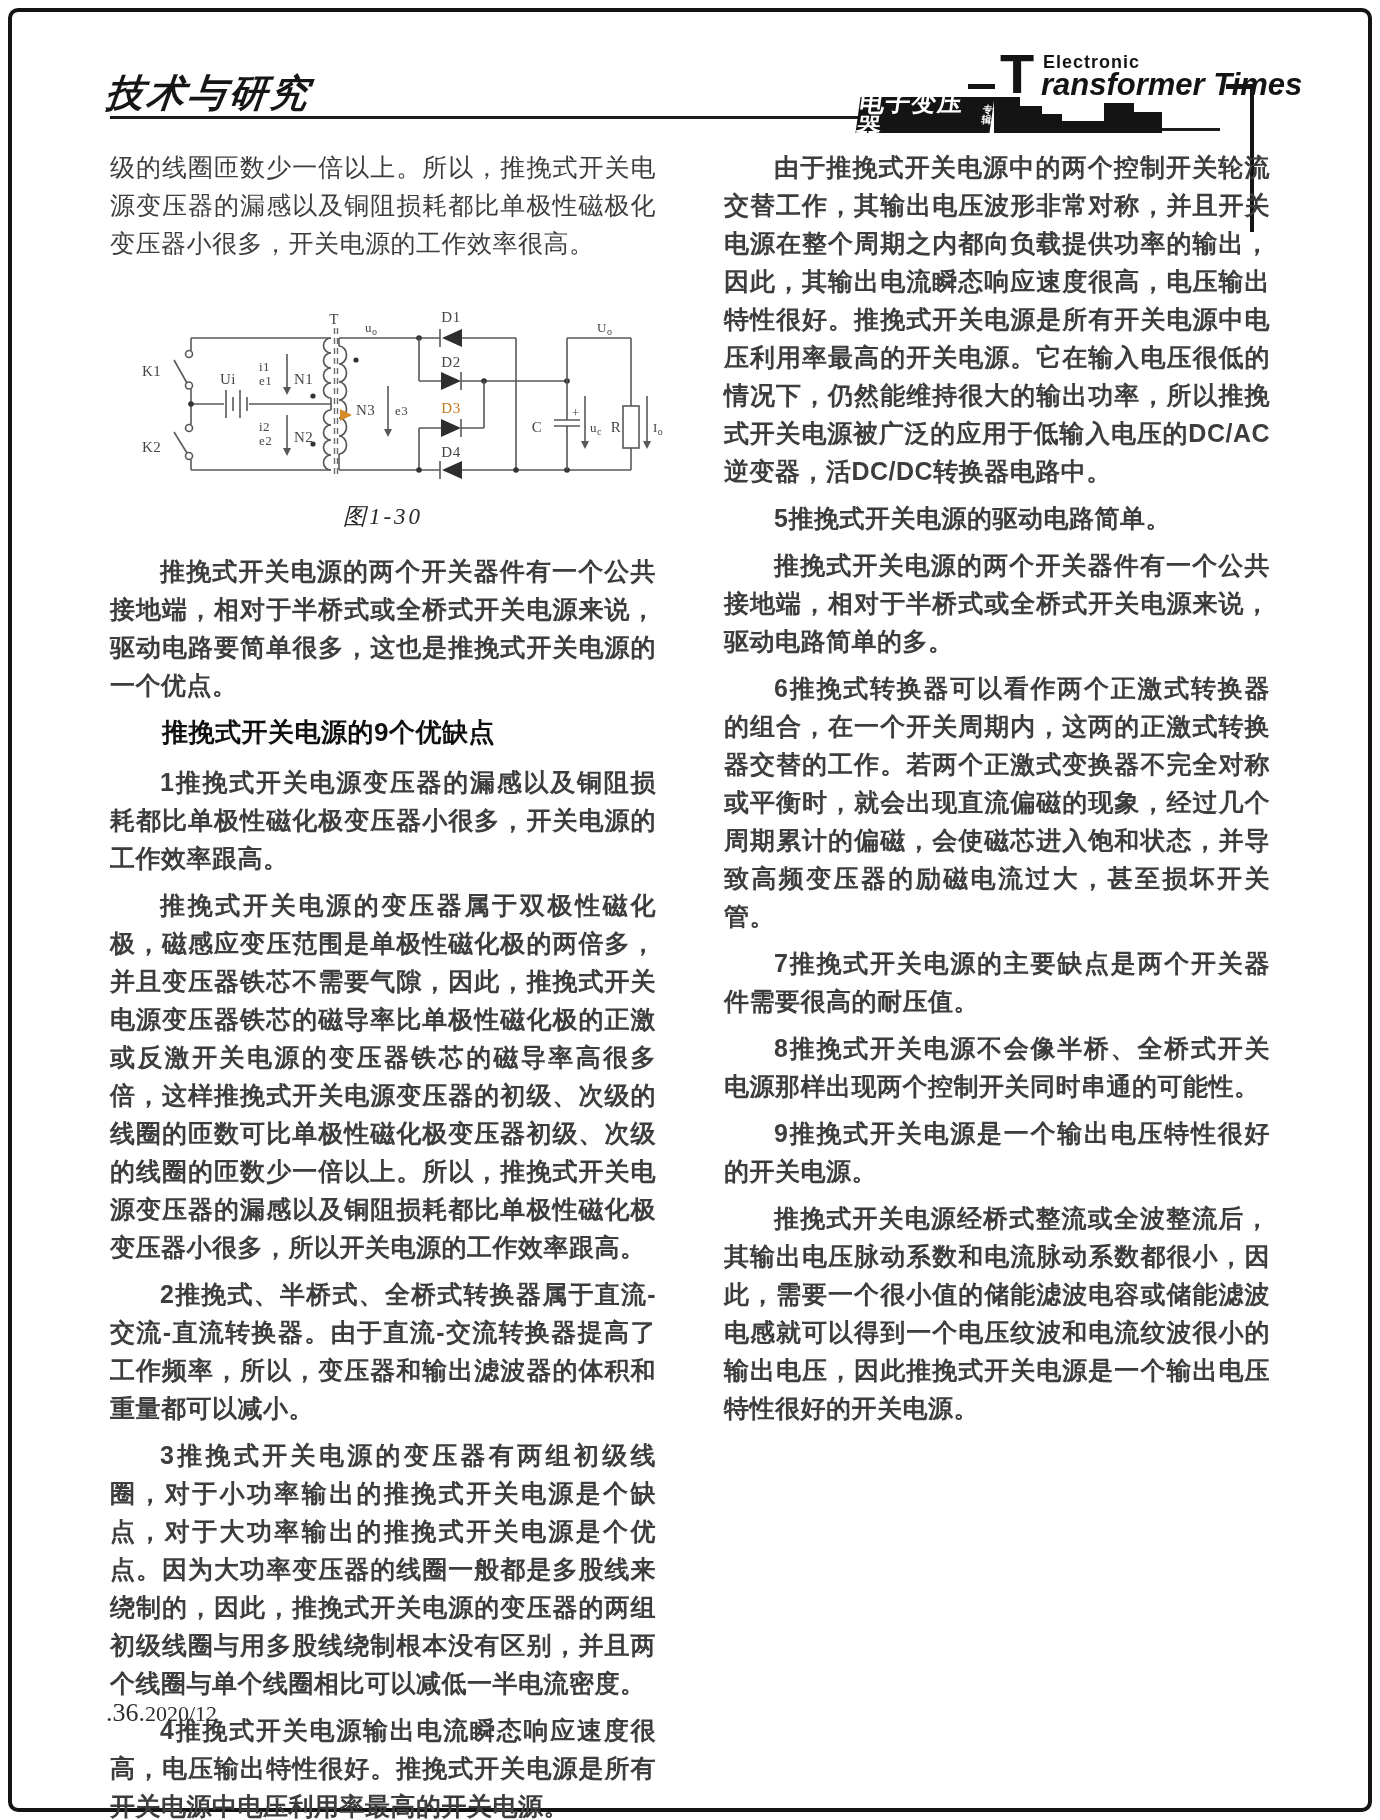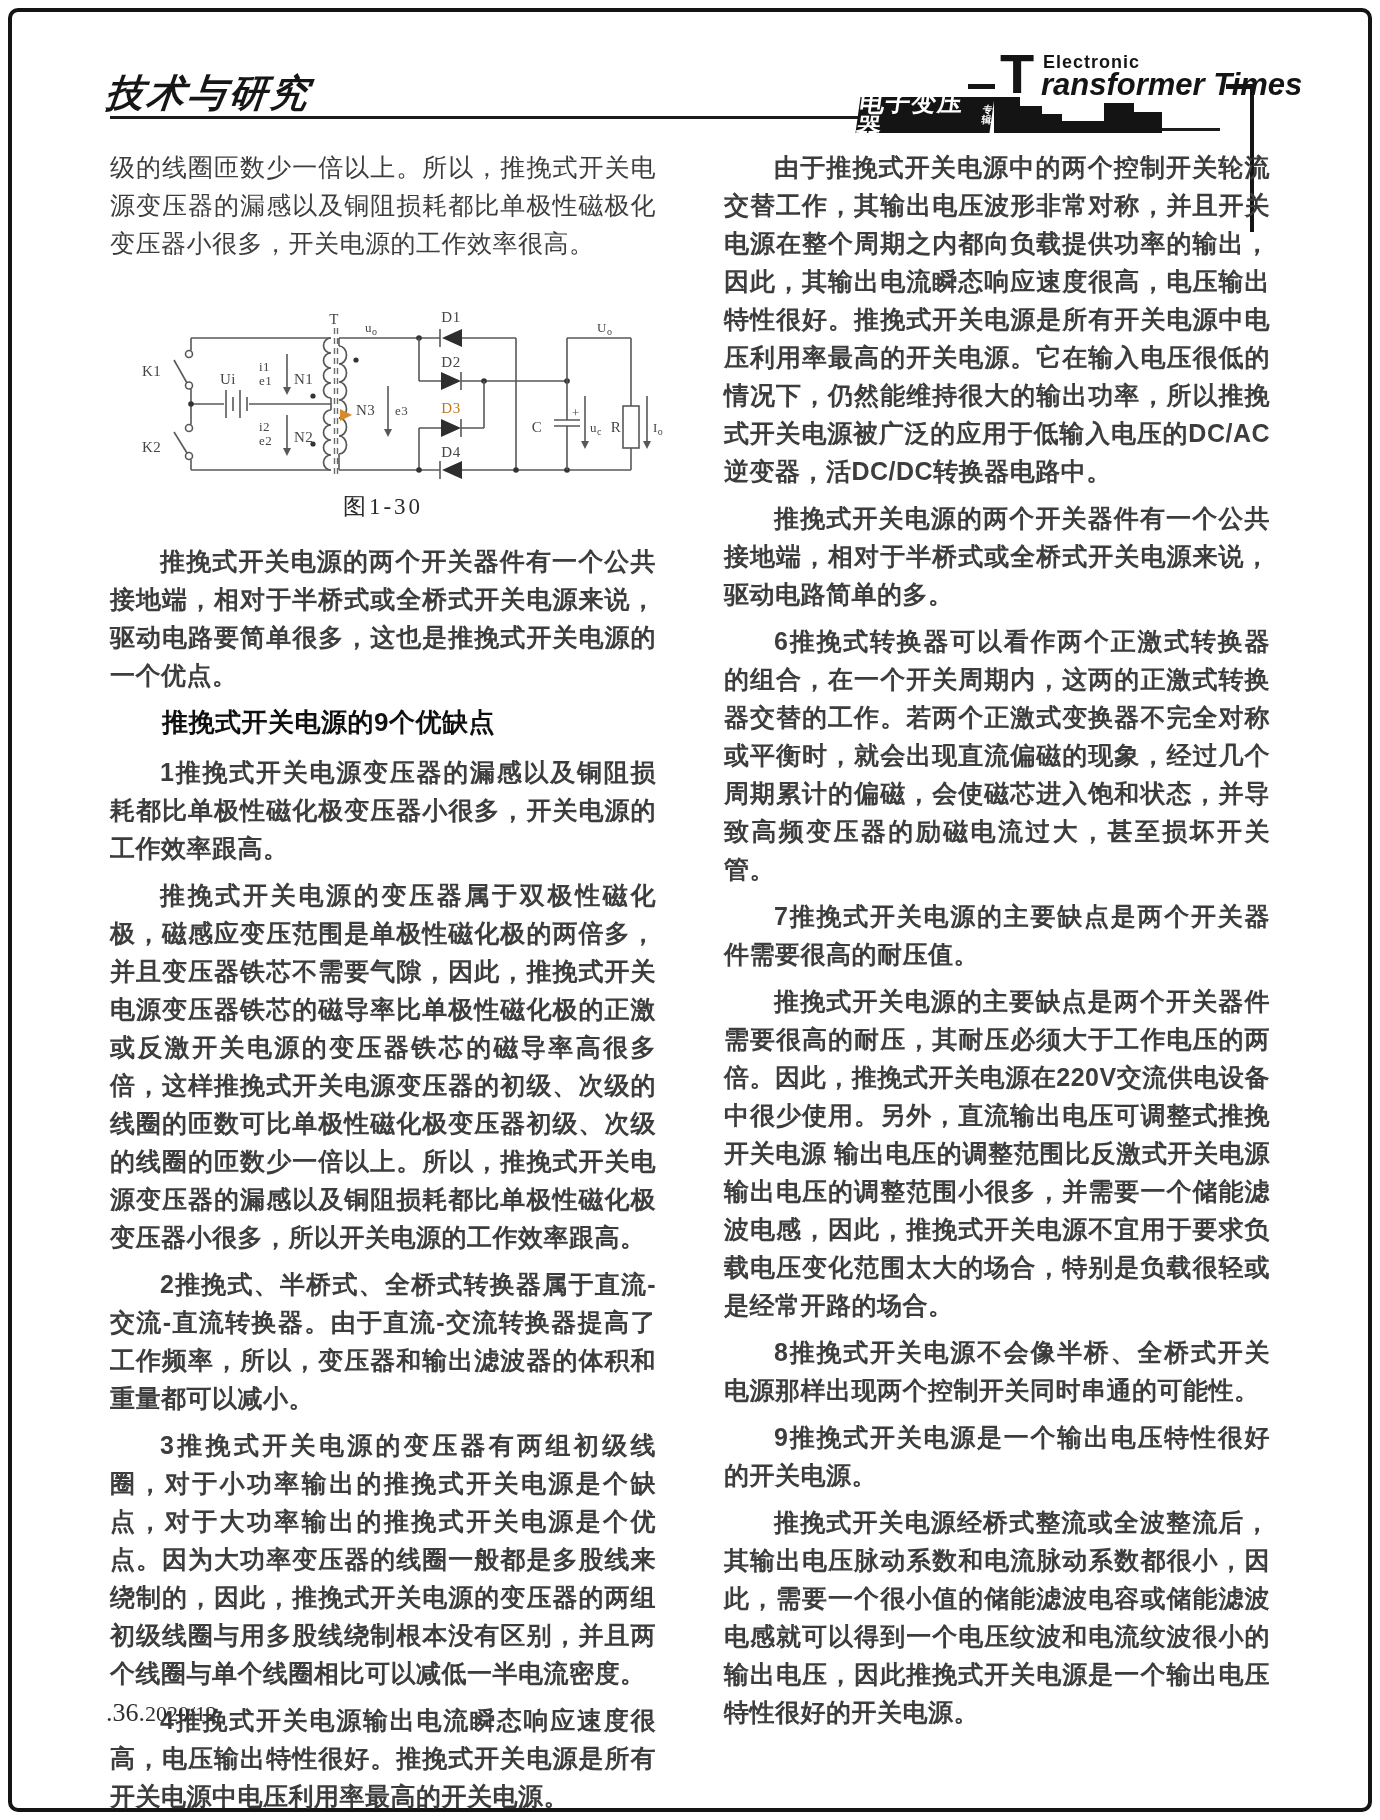--- a/index.html
+++ b/index.html
@@ -39,21 +39,21 @@
   .col-left{left:110px;}
   .col-right{left:724px;}
   .col p{margin:0 0 9px 0;}
   .indent{text-indent:2em;font-weight:bold;}
   .heading{font-weight:800;color:#101010;font-size:26px;text-indent:2em;margin:6px 0 12px 0 !important;}
 
   
   .figure{margin:12px 0 16px 0;}
   .figure svg{display:block;}
   .fig-caption{text-align:center;font-family:"Liberation Serif",serif;font-size:23px;color:#2a2a2a;
-        letter-spacing:3px;}
+        letter-spacing:3px;margin-top:10px;font-style:italic;}
   .wire{stroke:#585858;stroke-width:1.6;fill:none;}
   .coil{stroke:#585858;stroke-width:1.7;fill:none;}
   .core{stroke:#6a6a6a;stroke-width:1.4;fill:none;stroke-dasharray:6 4;}
   .dio{fill:#2e2e2e;stroke:none;}
   .dot{fill:#333;}
   .lbl{font-family:"Liberation Serif",serif;font-size:15px;fill:#454545;}
   .lbl-s{font-family:"Liberation Serif",serif;font-size:13px;fill:#454545;}
   .sub{font-family:"Liberation Serif",serif;font-size:10px;fill:#454545;}
   .ah{fill:#585858;}
 
@@ -214,24 +214,24 @@
     <p class="heading">推挽式开关电源的9个优缺点</p>
     <p class="indent">1推挽式开关电源变压器的漏感以及铜阻损耗都比单极性磁化极变压器小很多，开关电源的工作效率跟高。</p>
     <p class="indent">推挽式开关电源的变压器属于双极性磁化极，磁感应变压范围是单极性磁化极的两倍多，并且变压器铁芯不需要气隙，因此，推挽式开关电源变压器铁芯的磁导率比单极性磁化极的正激或反激开关电源的变压器铁芯的磁导率高很多倍，这样推挽式开关电源变压器的初级、次级的线圈的匝数可比单极性磁化极变压器初级、次级的线圈的匝数少一倍以上。所以，推挽式开关电源变压器的漏感以及铜阻损耗都比单极性磁化极变压器小很多，所以开关电源的工作效率跟高。</p>
     <p class="indent">2推挽式、半桥式、全桥式转换器属于直流-交流-直流转换器。由于直流-交流转换器提高了工作频率，所以，变压器和输出滤波器的体积和重量都可以减小。</p>
     <p class="indent">3推挽式开关电源的变压器有两组初级线圈，对于小功率输出的推挽式开关电源是个缺点，对于大功率输出的推挽式开关电源是个优点。因为大功率变压器的线圈一般都是多股线来绕制的，因此，推挽式开关电源的变压器的两组初级线圈与用多股线绕制根本没有区别，并且两个线圈与单个线圈相比可以减低一半电流密度。</p>
     <p class="indent">4推挽式开关电源输出电流瞬态响应速度很高，电压输出特性很好。推挽式开关电源是所有开关电源中电压利用率最高的开关电源。</p>
   </div>
 
   <div class="col col-right">
     <p class="indent">由于推挽式开关电源中的两个控制开关轮流交替工作，其输出电压波形非常对称，并且开关电源在整个周期之内都向负载提供功率的输出，因此，其输出电流瞬态响应速度很高，电压输出特性很好。推挽式开关电源是所有开关电源中电压利用率最高的开关电源。它在输入电压很低的情况下，仍然能维持很大的输出功率，所以推挽式开关电源被广泛的应用于低输入电压的DC/AC逆变器，活DC/DC转换器电路中。</p>
+    <p class="indent">5推挽式开关电源的驱动电路简单。</p>
     <p class="indent">推挽式开关电源的两个开关器件有一个公共接地端，相对于半桥式或全桥式开关电源来说，驱动电路简单的多。</p>
     <p class="indent">6推挽式转换器可以看作两个正激式转换器的组合，在一个开关周期内，这两的正激式转换器交替的工作。若两个正激式变换器不完全对称或平衡时，就会出现直流偏磁的现象，经过几个周期累计的偏磁，会使磁芯进入饱和状态，并导致高频变压器的励磁电流过大，甚至损坏开关管。</p>
     <p class="indent">7推挽式开关电源的主要缺点是两个开关器件需要很高的耐压值。</p>
-    <p class="indent">推挽式开关电源的主要缺点是两个开关器件需要很高的耐压，其耐压必须大于工作电压的两倍。因此，推挽式开关电源在220V交流供电设备中很少使用。另外，直流输出电压可调整式推挽开关电源 输出电压的调整范围比反激式开关电源输出电压的调整范围小很多，并需要一个储能滤波电感，因此，推挽式开关电源不宜用于要求负载电压变化范围太大的场合，特别是负载很轻或是经常开路的场合。</p>
     <p class="indent">8推挽式开关电源不会像半桥、全桥式开关电源那样出现两个控制开关同时串通的可能性。</p>
     <p class="indent">9推挽式开关电源是一个输出电压特性很好的开关电源。</p>
     <p class="indent">推挽式开关电源经桥式整流或全波整流后，其输出电压脉动系数和电流脉动系数都很小，因此，需要一个很小值的储能滤波电容或储能滤波电感就可以得到一个电压纹波和电流纹波很小的输出电压，因此推挽式开关电源是一个输出电压特性很好的开关电源。</p>
   </div>
 
   <div class="footer">
     <span class="pg-num">.36.</span><span class="pg-issue">2020/12</span>
   </div>
 </div>
 

